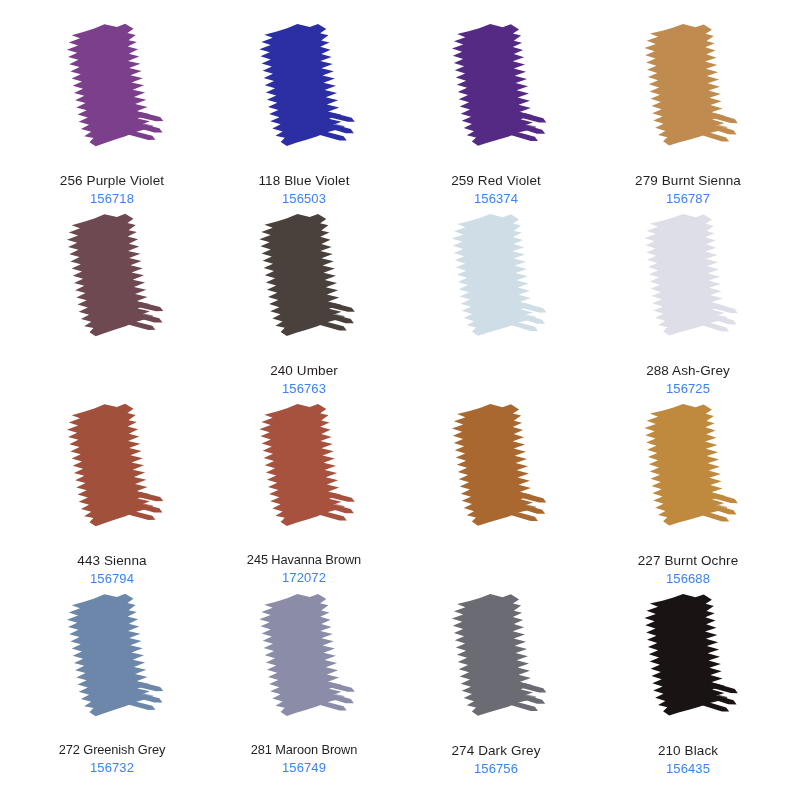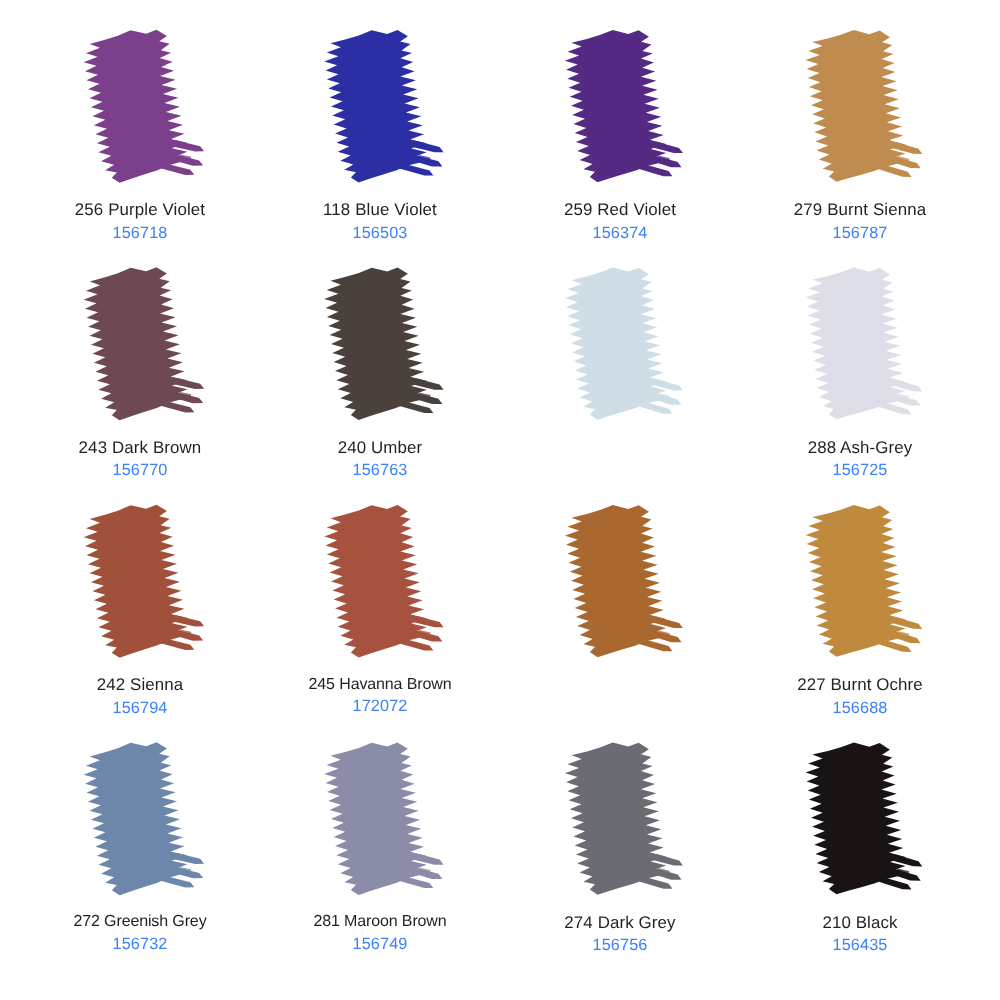--- a/index.html
+++ b/index.html
@@ -52,20 +52,21 @@
     margin-top: 8px;
     text-align: center;
     line-height: 1.42;
   }
   .swatch-name {
     display: block;
     font-size: 13.5px;
     letter-spacing: 0.1px;
     white-space: nowrap;
     color: #231f20;
+    margin-top: 13px;
   }
   .swatch-code {
     display: block;
     font-size: 13px;
     letter-spacing: 0.1px;
     color: #3b82f6;
   }
   
   .swatch-cell.long .swatch-name {
     font-size: 12.8px;
@@ -157,24 +158,20 @@
             <g transform="rotate(-1.20 50 62)">
               <path d="M34,6 L44,2 L56,5 L64,2 L72,7 L66,11 L74,13 L67,18 L75,20 L66,24 L76,27 L67,31 L77,34 L66,38 L78,41 L67,45 L79,48 L68,52 L80,55 L69,59 L81,62 L70,66 L82,69 L71,73 L83,76 L72,80 L84,83 L73,87 L85,90 L74,94 L86,97 L75,101 L84,104 L72,107 L62,111 L52,114 L42,117 L33,120 L27,116 L31,112 L22,110 L29,106 L19,103 L27,99 L17,96 L26,92 L16,89 L25,85 L15,82 L24,78 L14,75 L23,71 L13,68 L22,64 L12,61 L21,57 L11,54 L20,50 L10,47 L19,43 L9,40 L18,36 L8,33 L17,29 L7,26 L18,22 L9,19 L20,15 L12,12 L24,9 Z" fill="#6E4951"></path>
               <path d="M70,86 L96,93 L99,97 L92,97 L68,91 Z" fill="#6E4951"></path>
               <path d="M66,96 L95,104 L98,108 L90,108 L64,100 Z" fill="#6E4951"></path>
               <path d="M62,104 L88,111 L91,115 L84,115 L60,108 Z" fill="#6E4951"></path>
               <path d="M78,88 L86,90 L85,93 L77,91 Z" fill="#6E4951" opacity="0.75"></path>
               <path d="M80,99 L89,101 L88,104 L79,102 Z" fill="#6E4951" opacity="0.75"></path>
             </g>
           </svg>
         </div>
-        <div class="swatch-caption">
-          <span class="swatch-name">243 Dark Brown</span>
-          <span class="swatch-code">156770</span>
-        </div>
       </div>
       <div class="swatch-cell">
         <div class="swatch-art">
           <svg viewBox="0 0 100 124" preserveAspectRatio="xMidYMid meet">
             <g transform="rotate(-0.40 50 62)">
               <path d="M34,6 L44,2 L56,5 L64,2 L72,7 L66,11 L74,13 L67,18 L75,20 L66,24 L76,27 L67,31 L77,34 L66,38 L78,41 L67,45 L79,48 L68,52 L80,55 L69,59 L81,62 L70,66 L82,69 L71,73 L83,76 L72,80 L84,83 L73,87 L85,90 L74,94 L86,97 L75,101 L84,104 L72,107 L62,111 L52,114 L42,117 L33,120 L27,116 L31,112 L22,110 L29,106 L19,103 L27,99 L17,96 L26,92 L16,89 L25,85 L15,82 L24,78 L14,75 L23,71 L13,68 L22,64 L12,61 L21,57 L11,54 L20,50 L10,47 L19,43 L9,40 L18,36 L8,33 L17,29 L7,26 L18,22 L9,19 L20,15 L12,12 L24,9 Z" fill="#4A403C"></path>
               <path d="M70,86 L96,93 L99,97 L92,97 L68,91 Z" fill="#4A403C"></path>
               <path d="M66,96 L95,104 L98,108 L90,108 L64,100 Z" fill="#4A403C"></path>
               <path d="M62,104 L88,111 L91,115 L84,115 L60,108 Z" fill="#4A403C"></path>
               <path d="M78,88 L86,90 L85,93 L77,91 Z" fill="#4A403C" opacity="0.75"></path>
@@ -228,21 +225,21 @@
               <path d="M34,6 L44,2 L56,5 L64,2 L72,7 L66,11 L74,13 L67,18 L75,20 L66,24 L76,27 L67,31 L77,34 L66,38 L78,41 L67,45 L79,48 L68,52 L80,55 L69,59 L81,62 L70,66 L82,69 L71,73 L83,76 L72,80 L84,83 L73,87 L85,90 L74,94 L86,97 L75,101 L84,104 L72,107 L62,111 L52,114 L42,117 L33,120 L27,116 L31,112 L22,110 L29,106 L19,103 L27,99 L17,96 L26,92 L16,89 L25,85 L15,82 L24,78 L14,75 L23,71 L13,68 L22,64 L12,61 L21,57 L11,54 L20,50 L10,47 L19,43 L9,40 L18,36 L8,33 L17,29 L7,26 L18,22 L9,19 L20,15 L12,12 L24,9 Z" fill="#A1503C"></path>
               <path d="M70,86 L96,93 L99,97 L92,97 L68,91 Z" fill="#A1503C"></path>
               <path d="M66,96 L95,104 L98,108 L90,108 L64,100 Z" fill="#A1503C"></path>
               <path d="M62,104 L88,111 L91,115 L84,115 L60,108 Z" fill="#A1503C"></path>
               <path d="M78,88 L86,90 L85,93 L77,91 Z" fill="#A1503C" opacity="0.75"></path>
               <path d="M80,99 L89,101 L88,104 L79,102 Z" fill="#A1503C" opacity="0.75"></path>
             </g>
           </svg>
         </div>
         <div class="swatch-caption">
-          <span class="swatch-name">242 Sienna</span>
+          <span class="swatch-name">443 Sienna</span>
           <span class="swatch-code">156794</span>
         </div>
       </div>
       <div class="swatch-cell long">
         <div class="swatch-art">
           <svg viewBox="0 0 100 124" preserveAspectRatio="xMidYMid meet">
             <g transform="rotate(-0.40 50 62)">
               <path d="M34,6 L44,2 L56,5 L64,2 L72,7 L66,11 L74,13 L67,18 L75,20 L66,24 L76,27 L67,31 L77,34 L66,38 L78,41 L67,45 L79,48 L68,52 L80,55 L69,59 L81,62 L70,66 L82,69 L71,73 L83,76 L72,80 L84,83 L73,87 L85,90 L74,94 L86,97 L75,101 L84,104 L72,107 L62,111 L52,114 L42,117 L33,120 L27,116 L31,112 L22,110 L29,106 L19,103 L27,99 L17,96 L26,92 L16,89 L25,85 L15,82 L24,78 L14,75 L23,71 L13,68 L22,64 L12,61 L21,57 L11,54 L20,50 L10,47 L19,43 L9,40 L18,36 L8,33 L17,29 L7,26 L18,22 L9,19 L20,15 L12,12 L24,9 Z" fill="#A6523E"></path>
               <path d="M70,86 L96,93 L99,97 L92,97 L68,91 Z" fill="#A6523E"></path>
               <path d="M66,96 L95,104 L98,108 L90,108 L64,100 Z" fill="#A6523E"></path>

